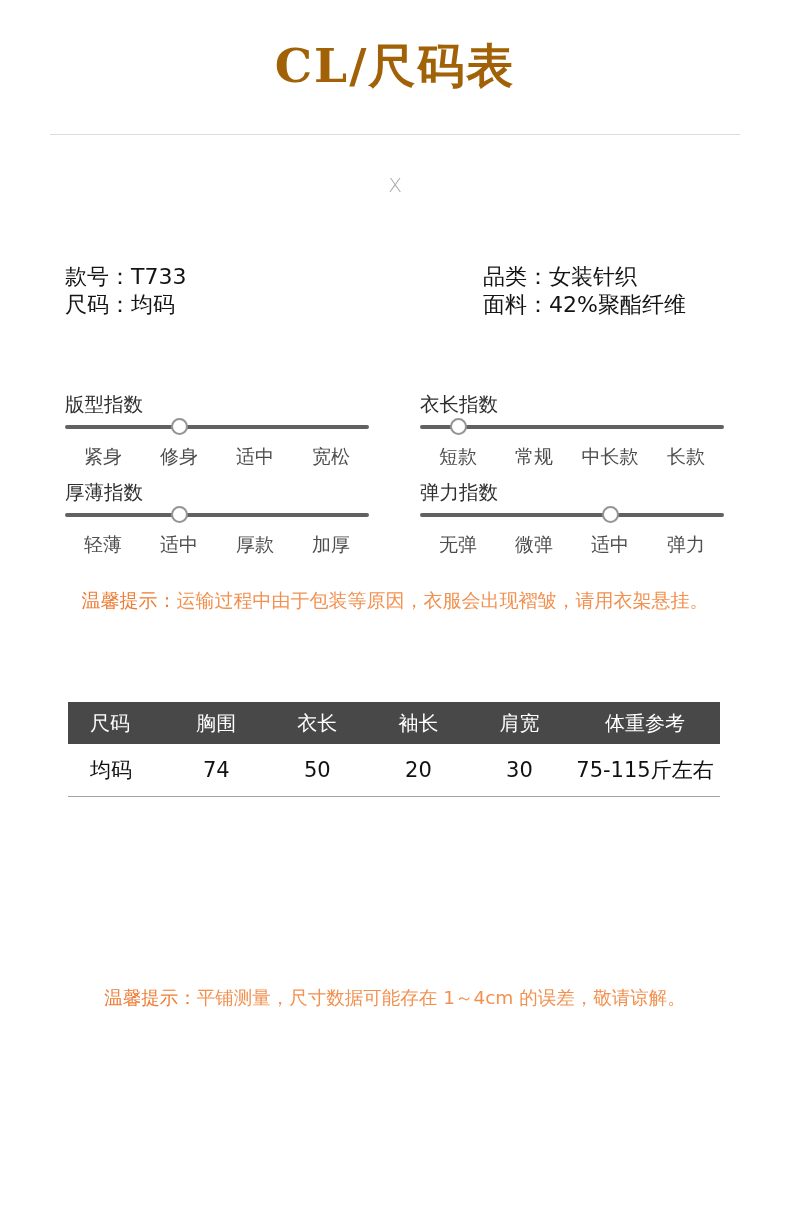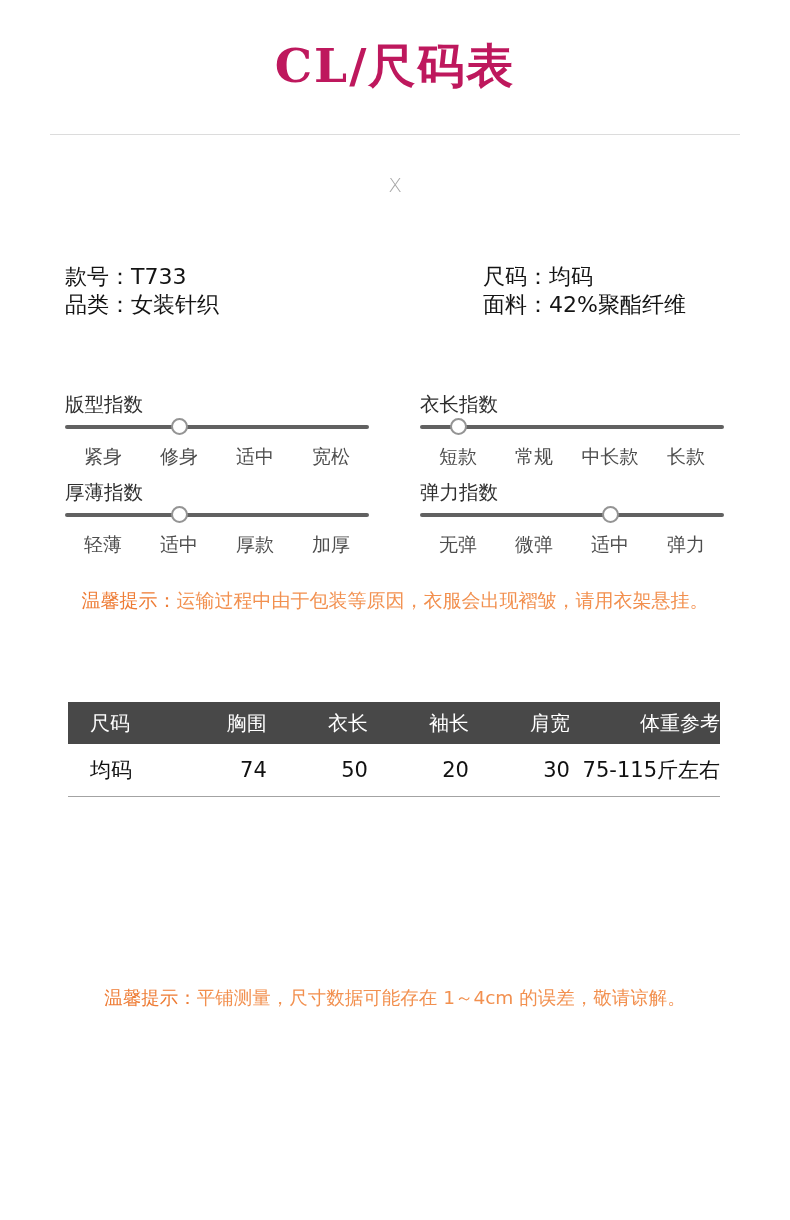--- a/index.html
+++ b/index.html
@@ -7,21 +7,21 @@
   body { height:1220px; overflow:hidden; color:#151515; }
 
   .page-title {
     padding-top:34px;
     text-align:center;
     font-family:"DejaVu Serif","Liberation Serif",serif;
     font-weight:bold;
     font-size:47px;
     line-height:64px;
     letter-spacing:2px;
-    color:#be185d;
+    color:#a16207;
   }
 
   .divider {
     margin:36px 50px 0 50px;
     border-top:1px solid #dcdcdc;
     height:0;
   }
 
   .x-mark {
     margin-top:38px;
@@ -101,21 +101,21 @@
   .notice-1 { margin-top:31px; }
   .notice-2 { margin-top:188px; font-size:18.5px; }
   .notice-prefix { color:#ee7c35; }
 
   .size-table {
     margin:89px 0 0 68px;
     width:652px;
     border-collapse:collapse;
     table-layout:fixed;
   }
-  .size-table th, .size-table td { font-weight:normal; text-align:right; }
+  .size-table th, .size-table td { font-weight:normal; text-align:center; }
   .size-table thead tr {
     background:#484848;
     color:#ffffff;
     height:42px;
     font-size:20px;
   }
   .size-table tbody tr {
     height:52px;
     font-size:21px;
     color:#111111;
@@ -136,22 +136,22 @@
 <body>
 
 <div class="page-title">CL/尺码表</div>
 
 <div class="divider"></div>
 
 <div class="x-mark">X</div>
 
 <div class="info-grid">
   <div class="info-item"><span class="info-label">款号：</span><span class="info-value">T733</span></div>
+  <div class="info-item"><span class="info-label">品类：</span><span class="info-value">女装针织</span></div>
   <div class="info-item"><span class="info-label">尺码：</span><span class="info-value">均码</span></div>
-  <div class="info-item"><span class="info-label">品类：</span><span class="info-value">女装针织</span></div>
   <div class="info-item"><span class="info-label">面料：</span><span class="info-value">42%聚酯纤维</span></div>
 </div>
 
 <div class="sliders-grid">
 
   <div class="slider-block">
     <div class="slider-title">版型指数</div>
     <div class="slider-track">
       <div class="slider-line"></div>
       <div class="slider-knob" style="left: 37.5%;"></div>

